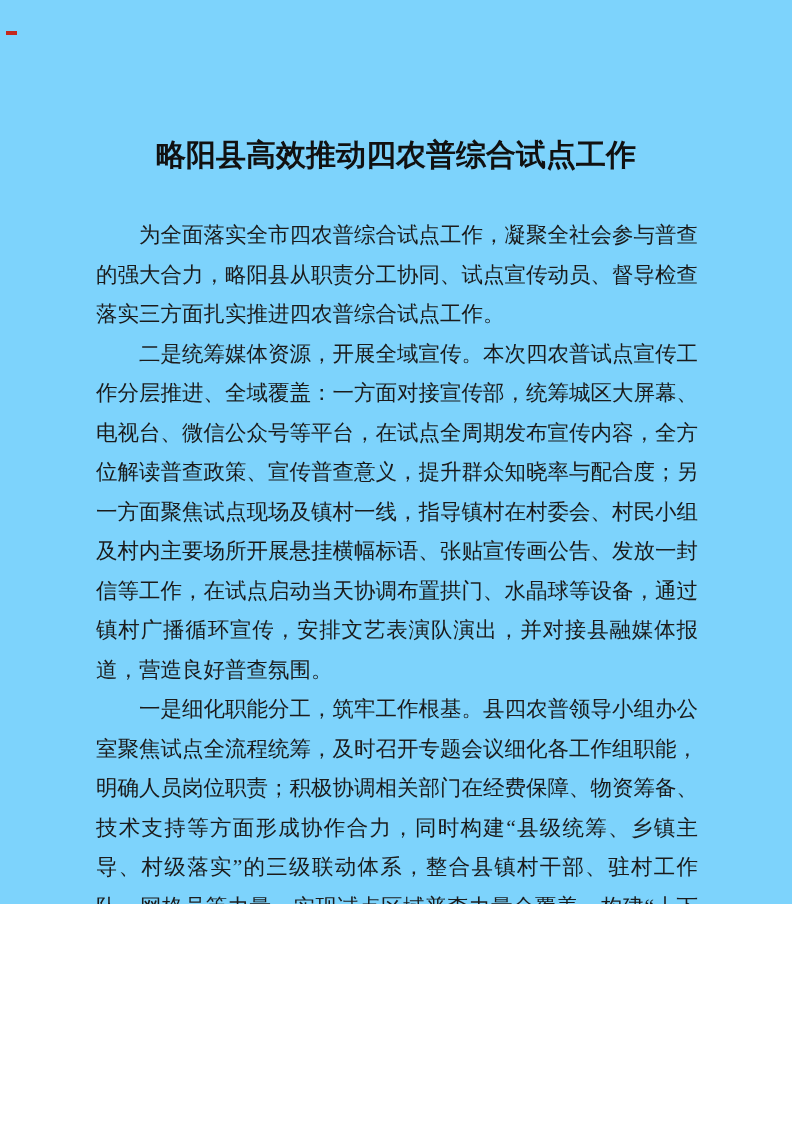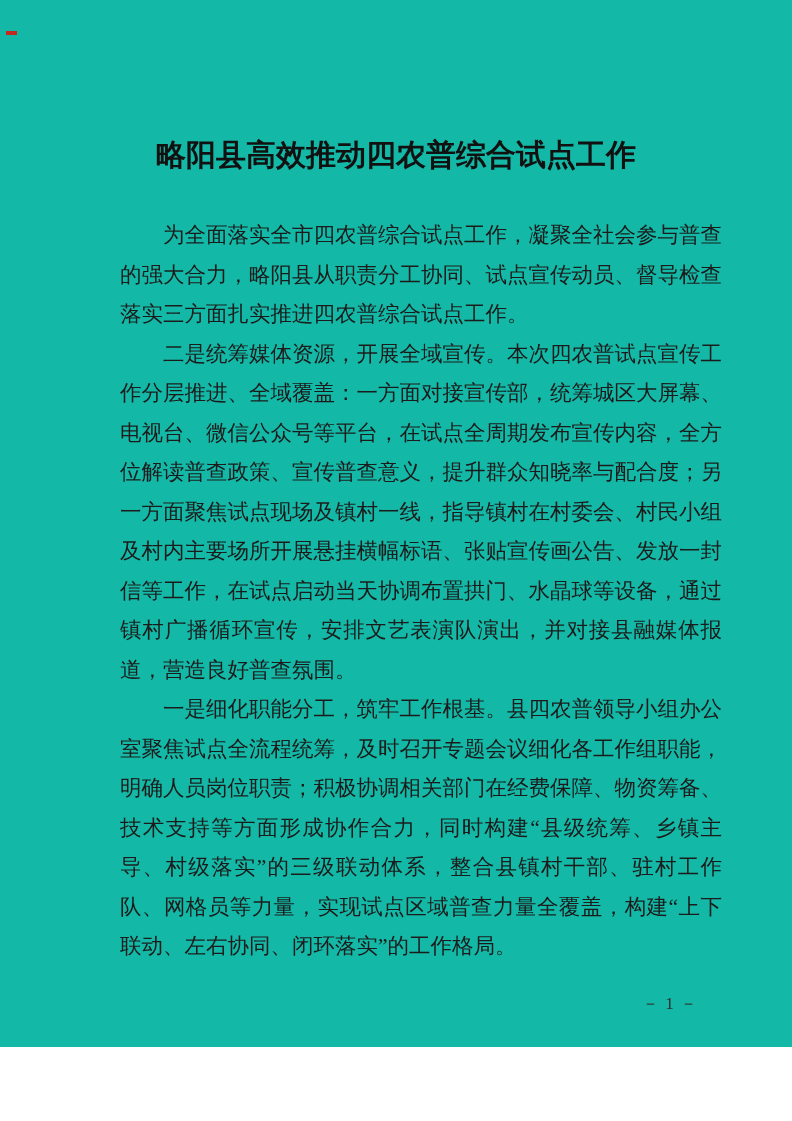--- a/index.html
+++ b/index.html
@@ -3,22 +3,22 @@
 <meta charset="utf-8">
 <style>
   html, body {
     margin: 0;
     padding: 0;
     background: #ffffff;
   }
   .sheet {
     position: relative;
     width: 792px;
-    height: 1047px;
-    background: #14b8a6;
+    height: 904px;
+    background: #7dd3fc;
     overflow: hidden;
     font-family: "Liberation Serif", "DejaVu Serif", serif;
   }
   .corner-mark {
     position: absolute;
     left: 6px;
     top: 31px;
     width: 11px;
     height: 4px;
     background: #c5281c;
@@ -39,21 +39,20 @@
   .doc-body {
     position: absolute;
     left: 96px;
     top: 216px;
     width: 602px;
     font-size: 21.5px;
     line-height: 39.5px;
     color: #1b1b1b;
     text-align: justify;
     text-justify: inter-ideograph;
-    margin-left: 24px;
   }
   .doc-body p {
     margin: 0;
     padding: 0;
     text-indent: 43px;
     word-break: break-all;
   }
   .page-number {
     position: absolute;
     left: 0;

